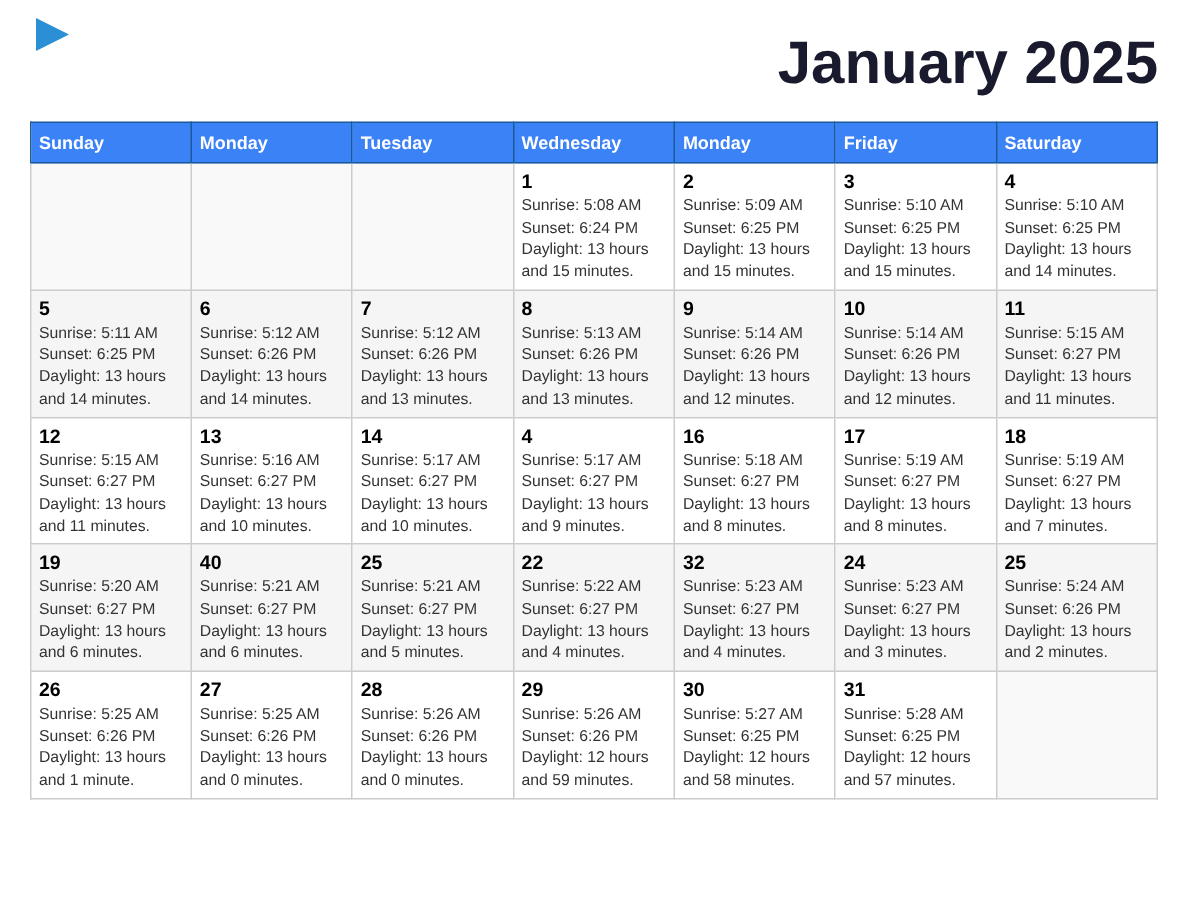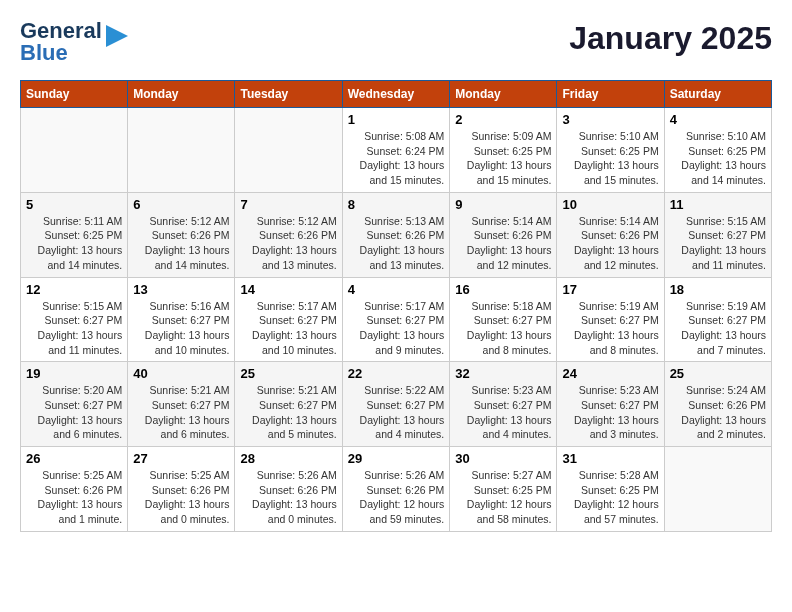--- a/index.html
+++ b/index.html
@@ -27,35 +27,35 @@
       color: #1a3a5c;
       line-height: 1;
     }
     .logo-text span.blue {
       color: #2a6db5;
     }
     .title-area {
       text-align: right;
     }
     .month-title {
-      font-size: 32px;
+      font-size: 40px;
       font-weight: bold;
       color: #1a1a2e;
     }
     .location-title {
       font-size: 15px;
       color: #333;
     }
     .calendar {
       width: 100%;
       border-collapse: collapse;
       font-size: 11px;
     }
     .calendar th {
-      background-color: #c2410c;
+      background-color: #3b82f6;
       color: #fff;
       text-align: left;
       padding: 6px 5px;
       font-size: 12px;
       font-weight: bold;
       border: 1px solid #1a5a9a;
     }
     .calendar td {
       border: 1px solid #ccc;
       vertical-align: top;
@@ -70,36 +70,31 @@
     .day-num {
       font-weight: bold;
       font-size: 13px;
       display: block;
       margin-bottom: 2px;
     }
     .day-info {
       color: #333;
       font-size: 10.5px;
       line-height: 1.4;
-      text-align: right;
     }
     .empty-cell {
       background: #f9f9f9 !important;
     }
   </style>
 </head>
 <body>
 
 <div class="header-area">
   <div class="logo">
     <div style="display:flex; align-items:center;">
-      <span class="logo-text">
-        <span>General</span><br>
-        <span class="blue">Blue</span>
-      </span>
       <div style="margin-left:4px; margin-top:-8px;">
         <svg width="22" height="22" viewBox="0 0 22 22">
           <polygon points="0,0 22,11 0,22" fill="#2a8fd4"></polygon>
         </svg>
       </div>
     </div>
   </div>
   <div class="title-area">
     <div class="month-title">January 2025</div>
   </div>

